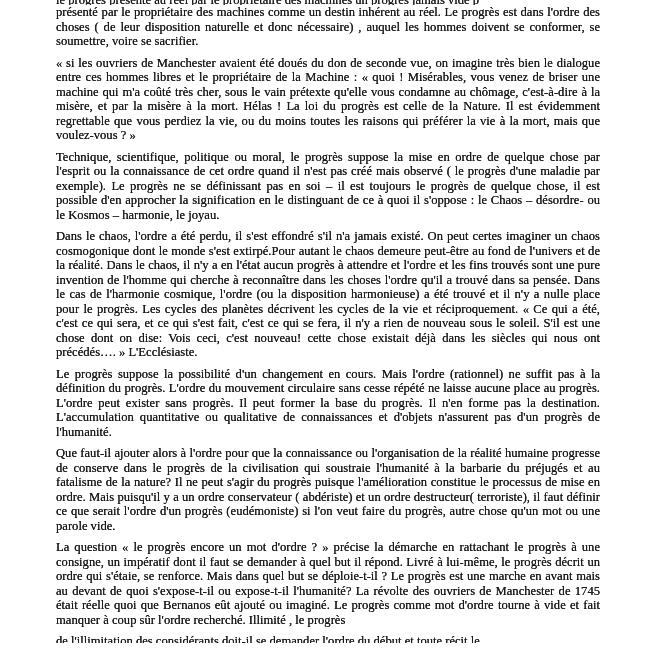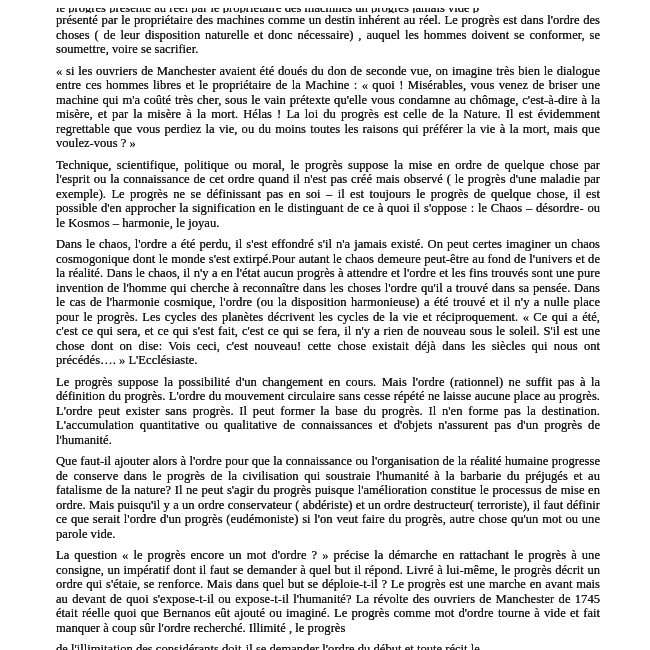--- a/index.html
+++ b/index.html
@@ -4,21 +4,21 @@
 <style>
   html,body{margin:0;padding:0;background:#ffffff;}
   .page{
     position:relative;
     width:650px;height:650px;
     background:#ffffff;
     overflow:hidden;
     font-family:"Liberation Serif","DejaVu Serif",serif;
     color:#1b1b1b;
   }
-  .text-block{padding:8px 50px 0 56px;}
+  .text-block{padding:0 50px 0 56px;}
   p.doc{
     margin:0 0 7px 0;
     font-size:12.6px;
     line-height:14.5px;
     text-align:justify;
     text-shadow:0 0 .35px currentColor;
   }
   .it{}
   .clip-top{height:5px;overflow:hidden;position:relative;}
   .clip-top .inner{position:absolute;left:0;right:0;bottom:-2px;margin:0;}

